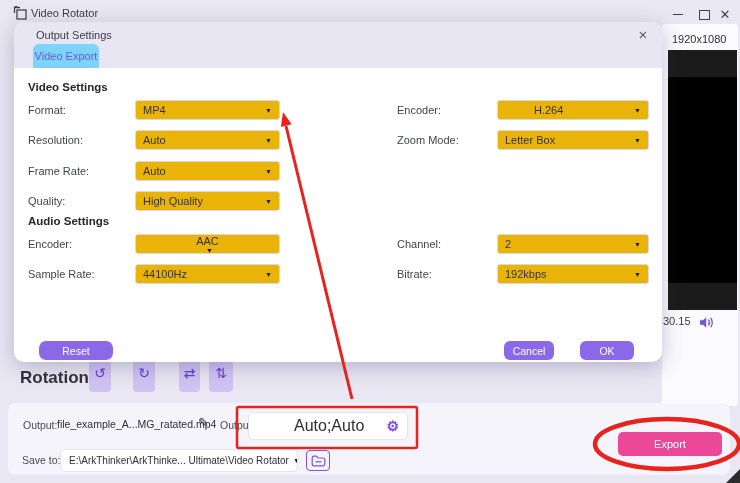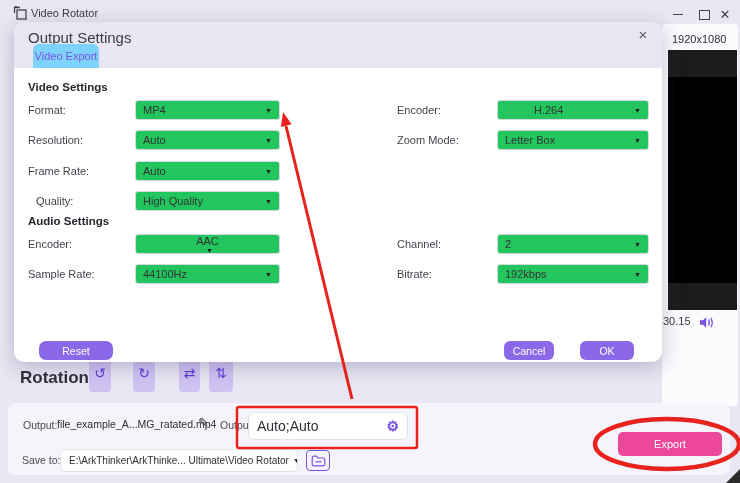--- a/index.html
+++ b/index.html
@@ -20,28 +20,28 @@
   #res-label{left:672px;top:33px;color:#2e2e36;font-size:11px;z-index:1;}
   #video-frame{left:668px;top:50px;width:69px;height:260px;background:#1b1b1b;z-index:1;}
   #video-inner{position:absolute;left:0;top:27px;width:100%;height:206px;background:#000;}
   #time-label{left:663px;top:315px;color:#3a3a42;font-size:11px;z-index:1;}
   #speaker{left:699px;top:316px;z-index:1;}
 
   
   #dialog{left:14px;top:22px;width:648px;height:340px;background:#fff;border-radius:10px;
           box-shadow:0 5px 20px rgba(70,60,110,.30);z-index:5;}
   #dialog-header{position:absolute;left:0;top:0;width:100%;height:46px;background:#e9e6f4;border-radius:10px 10px 0 0;}
-  #dialog-title{position:absolute;left:14px;top:7px;color:#3c3c44;font-size:15px;}
+  #dialog-title{position:absolute;left:22px;top:7px;color:#3c3c44;font-size:11px;}
   #dialog-close{position:absolute;right:10px;top:4px;font-size:15px;color:#56565e;width:18px;text-align:center;cursor:default;}
   #tab-video-export{position:absolute;left:19px;top:22px;width:66px;height:24px;background:#7dd3fc;border-radius:6px 6px 0 0;
           display:flex;align-items:center;justify-content:center;color:#7a52e0;font-size:11px;}
 
   .section-heading{font-weight:bold;color:#26262e;font-size:11.5px;}
   .fld-label{font-size:11px;color:#44444e;}
-  .select{width:145px;height:20px;background:#22c55e;border:1px solid #d9d8e1;border-radius:3px;
+  .select{width:145px;height:20px;background:#eab308;border:1px solid #d9d8e1;border-radius:3px;
           display:flex;align-items:center;justify-content:space-between;padding:0 7px;box-sizing:border-box;
           font-size:11px;color:#333;cursor:default;}
   .select .chev{font-size:7px;color:#1e1e1e;margin-left:4px;}
   .select.wide{width:152px;}
 
   .btn{display:flex;align-items:center;justify-content:center;background:#8b68e8;color:#fff;
        border-radius:6px;font-size:10.5px;cursor:default;}
   #btn-reset{left:25px;top:319px;width:74px;height:19px;position:absolute;border-radius:7px;}
   #btn-cancel{left:490px;top:319px;width:50px;height:19px;position:absolute;}
   #btn-ok{left:566px;top:319px;width:54px;height:19px;position:absolute;}
@@ -122,21 +122,21 @@
 
   <div class="abs" id="bottom-panel"></div>
 
   <div class="abs small-label" style="left:23px;top:419px;z-index:2;">Output:</div>
   <div class="abs" id="output-filename">file_example_A...MG_ratated.mp4</div>
   <div class="abs" id="pencil">
     <span>✎</span>
   </div>
   <div class="abs small-label" style="left:220px;top:419px;z-index:2;">Output:</div>
   <div class="abs" id="output2-field">
-    <span style="font-size:14px;color:#2e2e36;">Auto;Auto</span>
+    <span style="font-size:16px;color:#2e2e36;margin-left:37px;">Auto;Auto</span>
     <span id="gear">⚙</span>
   </div>
 
   <div class="abs small-label" style="left:22px;top:454px;z-index:2;">Save to:</div>
   <div class="abs" id="saveto-field">
     <span>E:\ArkThinker\ArkThinke... Ultimate\Video Rotator</span>
     <span style="font-size:7px;color:#1e1e1e;margin-left:4px;">▼</span>
   </div>
   <div class="abs" id="folder-btn">
     <svg width="15" height="12" viewBox="0 0 15 12">
@@ -168,21 +168,21 @@
       <span>Auto</span>
       <span class="chev">▼</span>
     </div>
 
     <div class="abs fld-label" style="left:14px;top:143px;">Frame Rate:</div>
     <div class="abs select" style="left:121px;top:139px;">
       <span>Auto</span>
       <span class="chev">▼</span>
     </div>
 
-    <div class="abs fld-label" style="left:14px;top:173px;margin-left:8px;">Quality:</div>
+    <div class="abs fld-label" style="left:14px;top:173px;">Quality:</div>
     <div class="abs select" style="left:121px;top:169px;">
       <span>High Quality</span>
       <span class="chev">▼</span>
     </div>
 
     <div class="abs fld-label" style="left:383px;top:82px;">Encoder:</div>
     <div class="abs select wide" style="left:483px;top:78px;padding-left:36px;">
       <span>H.264</span>
       <span class="chev">▼</span>
     </div>

